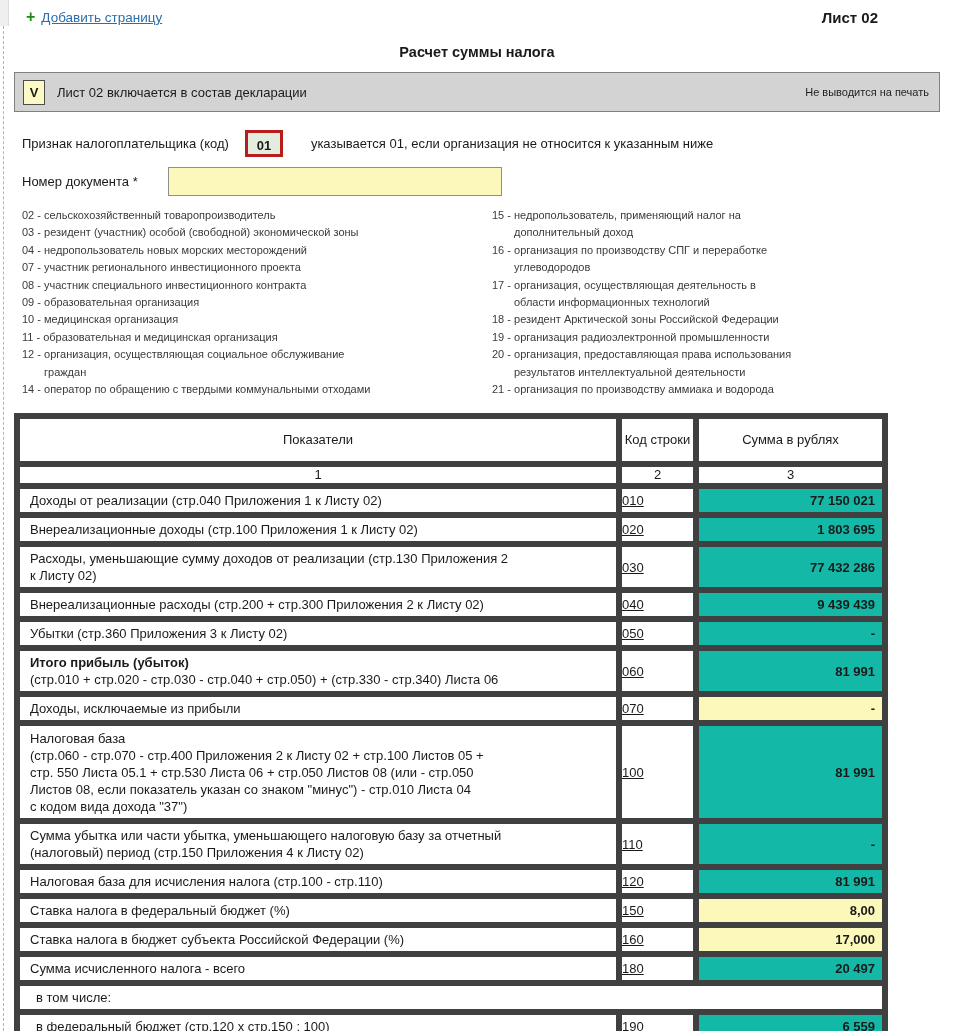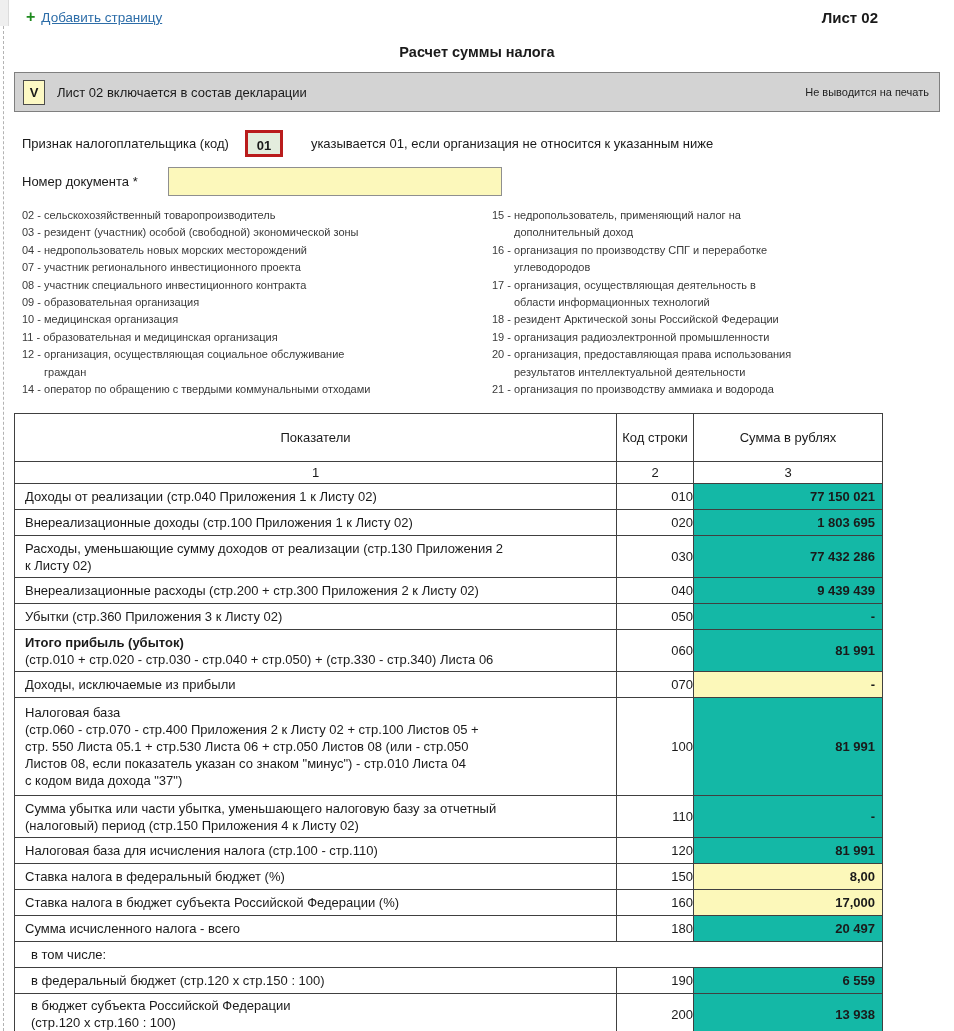--- a/index.html
+++ b/index.html
@@ -38,28 +38,28 @@
     border:1px solid #8f8f8f; font-family:"Liberation Sans", sans-serif; font-size:13px; padding:0 4px; }
 
   .codes { margin-top:11px; padding-left:8px; display:flex; height:192px; overflow:hidden;
     font-size:11px; color:#3a3a3a; }
   .codes-col { line-height:17.4px; }
   .codes-col.left { width:470px; }
   .codes-col.right { flex:1; }
   .code-item { padding-left:22px; text-indent:-22px; white-space:pre-line; }
 
   table.tax { margin-top:14px; border-collapse:collapse; width:868px; table-layout:fixed; }
-  .tax th, .tax td { border:1px solid #404040; font-size:13px; font-weight:normal;
+  .tax th, .tax td { border:6px solid #404040; font-size:13px; font-weight:normal;
     vertical-align:middle; overflow:hidden; }
   .tax thead th { text-align:center; line-height:16px; }
   .tax tr.head-row { height:48px; }
   .tax tr.num-row { height:22px; }
   td.cell-label { padding:3px 8px 3px 10px; line-height:17px; white-space:pre-line; }
   td.cell-label.indent { padding-left:16px; }
-  td.cell-code { text-align:right; }
+  td.cell-code { text-align:left;text-decoration:underline; }
   td.cell-value { text-align:right; font-weight:bold; padding:3px 7px 3px 4px; }
   .bg-green { background:#14b8a6; }
   .bg-yellow { background:#fcf8ba; }
   .lbl-bold { font-weight:bold; }
 </style>
 </head>
 <body>
 
 <div class="page">
   <div class="left-cap"></div>

